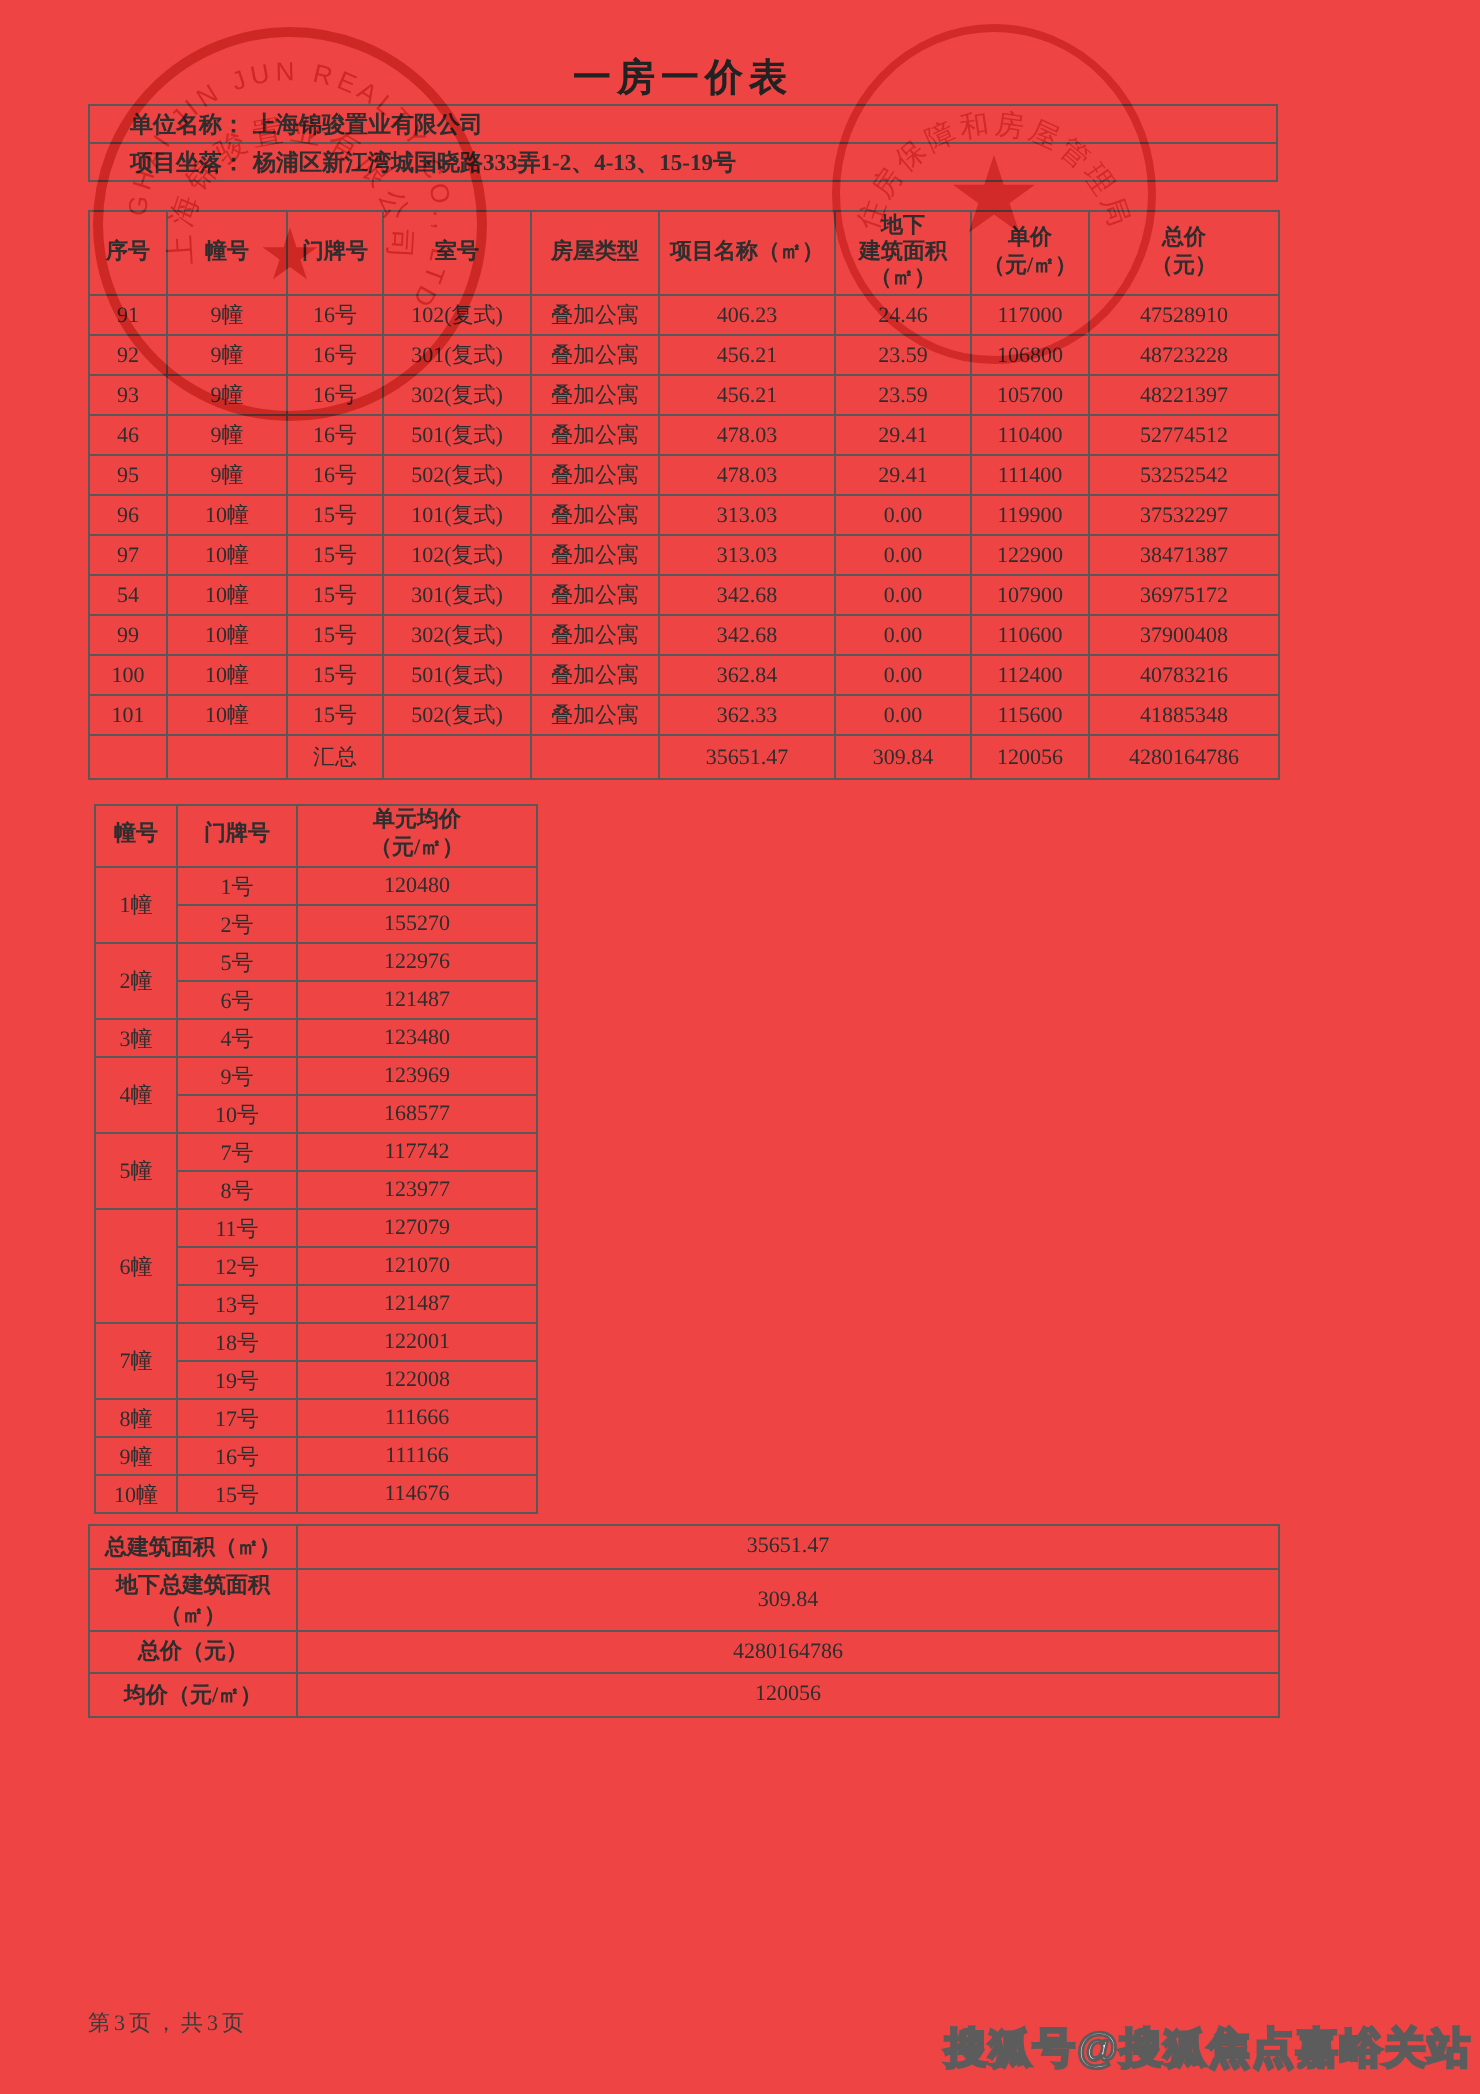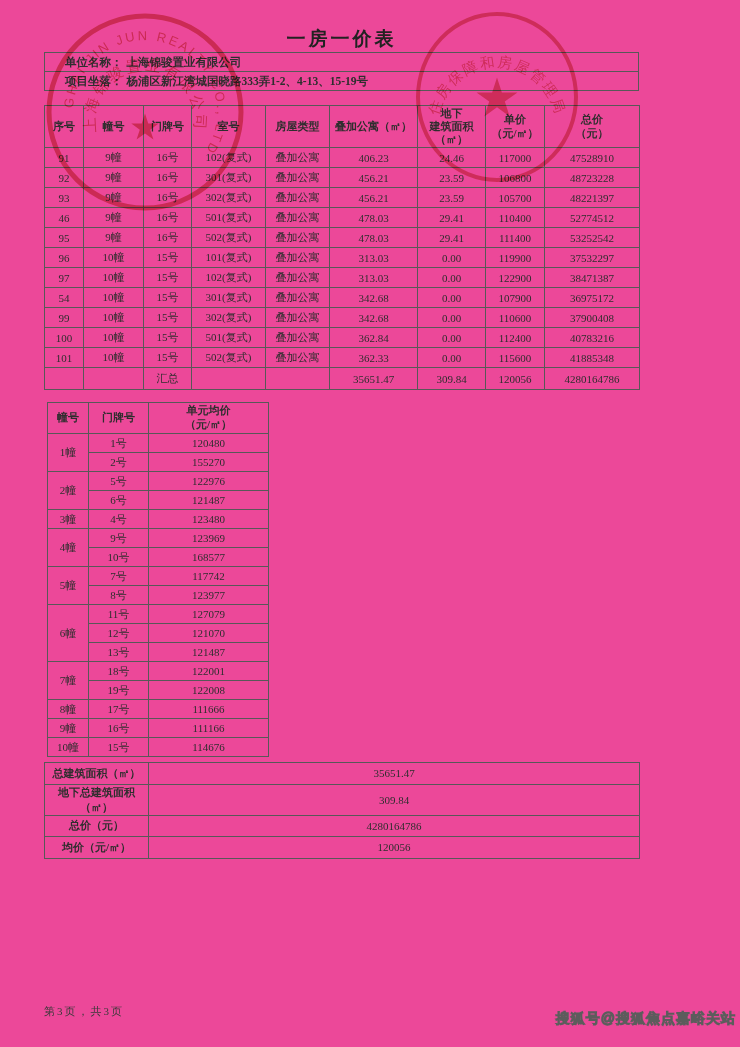--- a/index.html
+++ b/index.html
@@ -1,17 +1,17 @@
 <!DOCTYPE html>
 <html><head>
 <meta charset="utf-8">
 <style>
   html,body{margin:0;padding:0;}
   body{background:#e9e9e7;font-family:"Liberation Serif","DejaVu Serif",serif;}
-  .page{position:relative;width:740px;height:1047px;background:#ec4899;color:#2e2e2e;overflow:hidden;margin:0 auto;}
+  .page{position:relative;width:740px;height:1047px;background:#ef4444;color:#2e2e2e;overflow:hidden;margin:0 auto;}
   .title{position:absolute;top:26px;left:44px;width:595px;text-align:center;
          font-size:19px;font-weight:bold;letter-spacing:3px;color:#222;}
   table.t{border-collapse:collapse;table-layout:fixed;position:absolute;background:transparent;}
   table.t td, table.t th{border:1px solid #585858;font-weight:normal;
          font-size:11px;text-align:center;padding:0 2px;color:#2e2e2e;overflow:hidden;}
   table.t{border:1.5px solid #3d3d3d;}
 
   
   #infoTable{left:44px;top:52px;width:595px;}
   #infoTable td{text-align:left;height:18px;padding-left:20px;font-weight:bold;font-size:11.5px;}
@@ -30,21 +30,21 @@
   #unitsTable tbody td{height:18px;}
 
   
   #totalsTable{left:44px;top:762px;width:595px;}
   #totalsTable th{font-weight:bold;height:20.5px;font-size:11px;padding:0 1px;margin-left:36px;}
   #totalsTable td{height:20.5px;}
 
   .pagenum{position:absolute;top:1004px;left:44px;width:595px;text-align:left;
            font-size:11px;letter-spacing:2px;color:#3a3a3a;}
   .watermark{position:absolute;top:1010px;right:4px;font-family:"Liberation Sans","DejaVu Sans",sans-serif;
-           font-size:14px;font-weight:normal;letter-spacing:1px;color:#fff;
+           font-size:21px;font-weight:bold;letter-spacing:1px;color:#fff;
            -webkit-text-stroke:1.4px #5c5c5c;text-shadow:0 0 1px #777;}
   .stamp{position:absolute;mix-blend-mode:multiply;pointer-events:none;}
   .stamp-company{left:43px;top:10px;opacity:.55;}
   .stamp-gov{left:409px;top:7px;opacity:.5;}
   .stamp text{font-family:"Liberation Sans","DejaVu Sans",sans-serif;}
 </style>
 </head>
 <body>
 
 <div class="page">
@@ -74,21 +74,21 @@
         <col style="width:59px">
         <col style="width:95px">
     </colgroup>
     <thead>
         <tr id="main-head">
           <th>序号</th>
           <th>幢号</th>
           <th>门牌号</th>
           <th>室号</th>
           <th>房屋类型</th>
-          <th>叠加公寓（㎡）</th>
+          <th>项目名称（㎡）</th>
           <th>地下
 建筑面积
 （㎡）</th>
           <th>单价
 （元/㎡）</th>
           <th>总价
 （元）</th>
         </tr>
       </thead>
     <tbody id="main-body">

